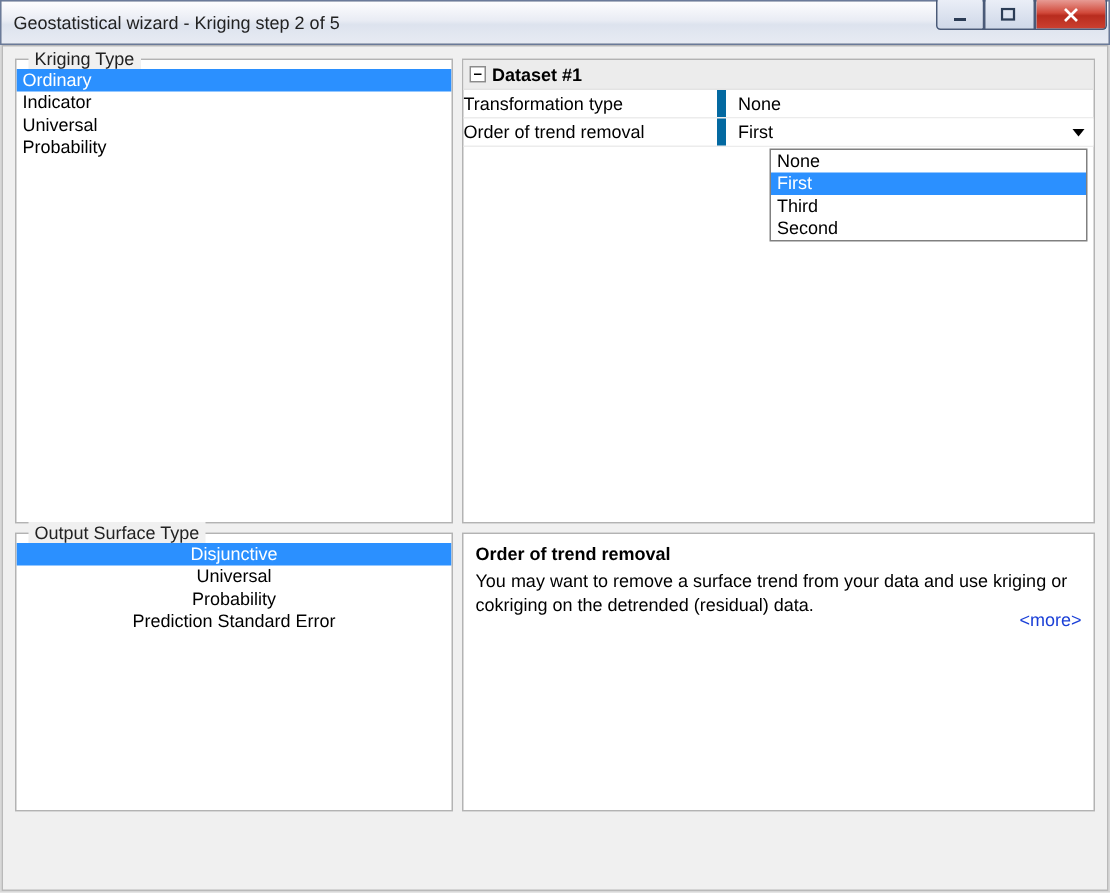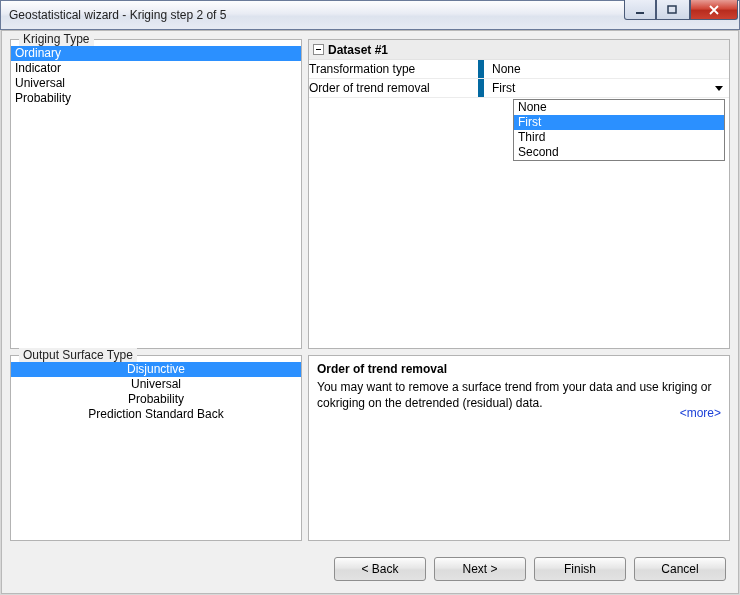--- a/index.html
+++ b/index.html
@@ -96,21 +96,21 @@
             </div>
         </div>
       </div>
       <div class="group output-surface">
         <div class="group-label">Output Surface Type</div>
         <div class="group-body">
           <div class="list" id="output-list">
               <div class="list-item selected">Disjunctive</div>
               <div class="list-item">Universal</div>
               <div class="list-item">Probability</div>
-              <div class="list-item">Prediction Standard Back</div>
+              <div class="list-item">Prediction Standard Error</div>
             </div>
         </div>
       </div>
     </div>
 
     <div class="right-col">
       <div class="dataset-panel">
         <div class="dataset-header">
           <div class="expander"></div>
           <span class="dataset-title">Dataset #1</span>
@@ -135,19 +135,13 @@
       </div>
       <div class="help-panel">
         <div class="help-title">Order of trend removal</div>
         <span class="help-more">&lt;more&gt;</span>
         <div class="help-text">You may want to remove a surface trend from your data and use kriging or cokriging on the detrended (residual) data.</div>
       </div>
     </div>
 
   </div>
 
-  <div class="buttons">
-    <button class="btn">&lt; Back</button>
-    <button class="btn">Next &gt;</button>
-    <button class="btn">Finish</button>
-    <button class="btn">Cancel</button>
-  </div>
 </div>
 
 </body></html>

